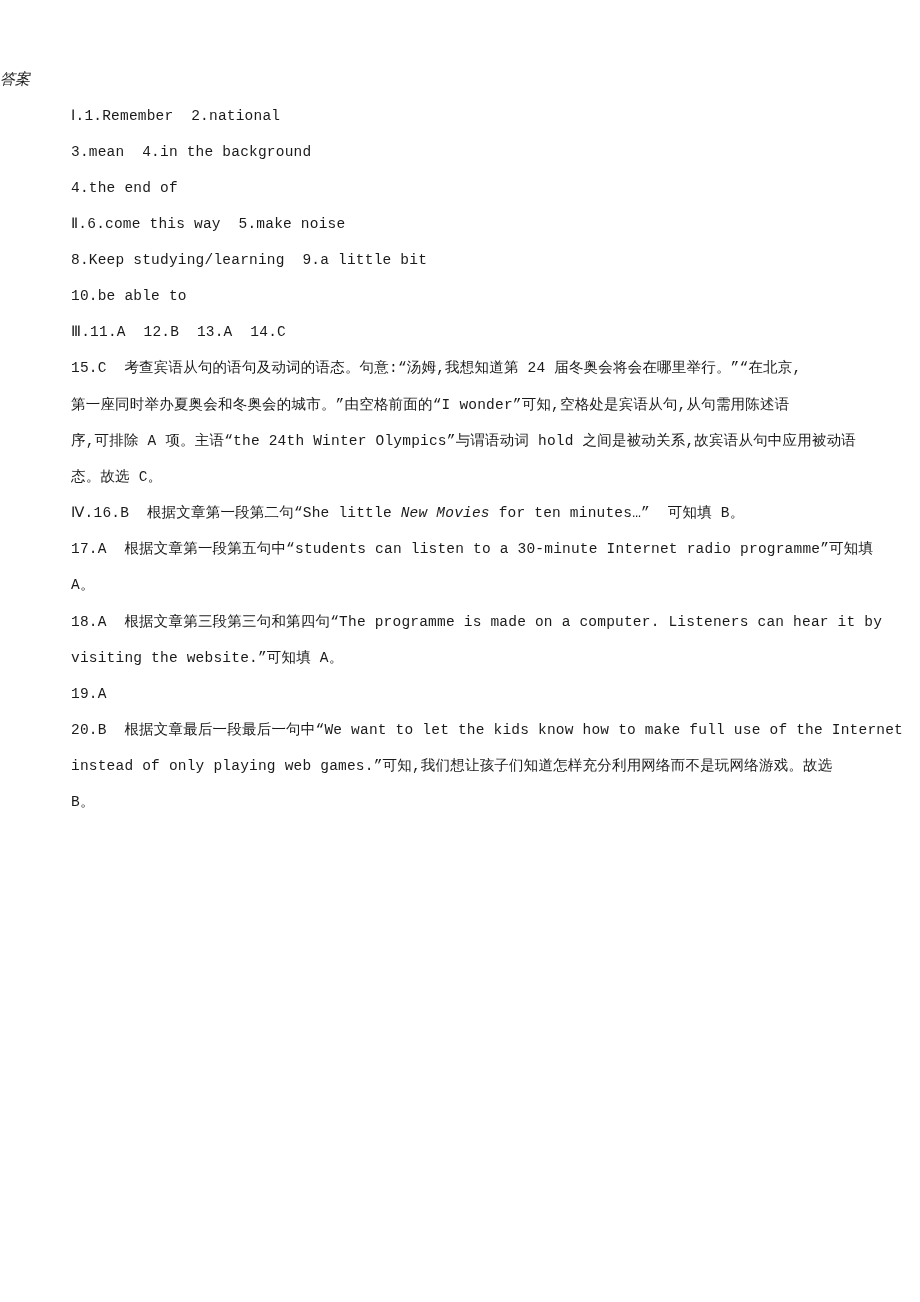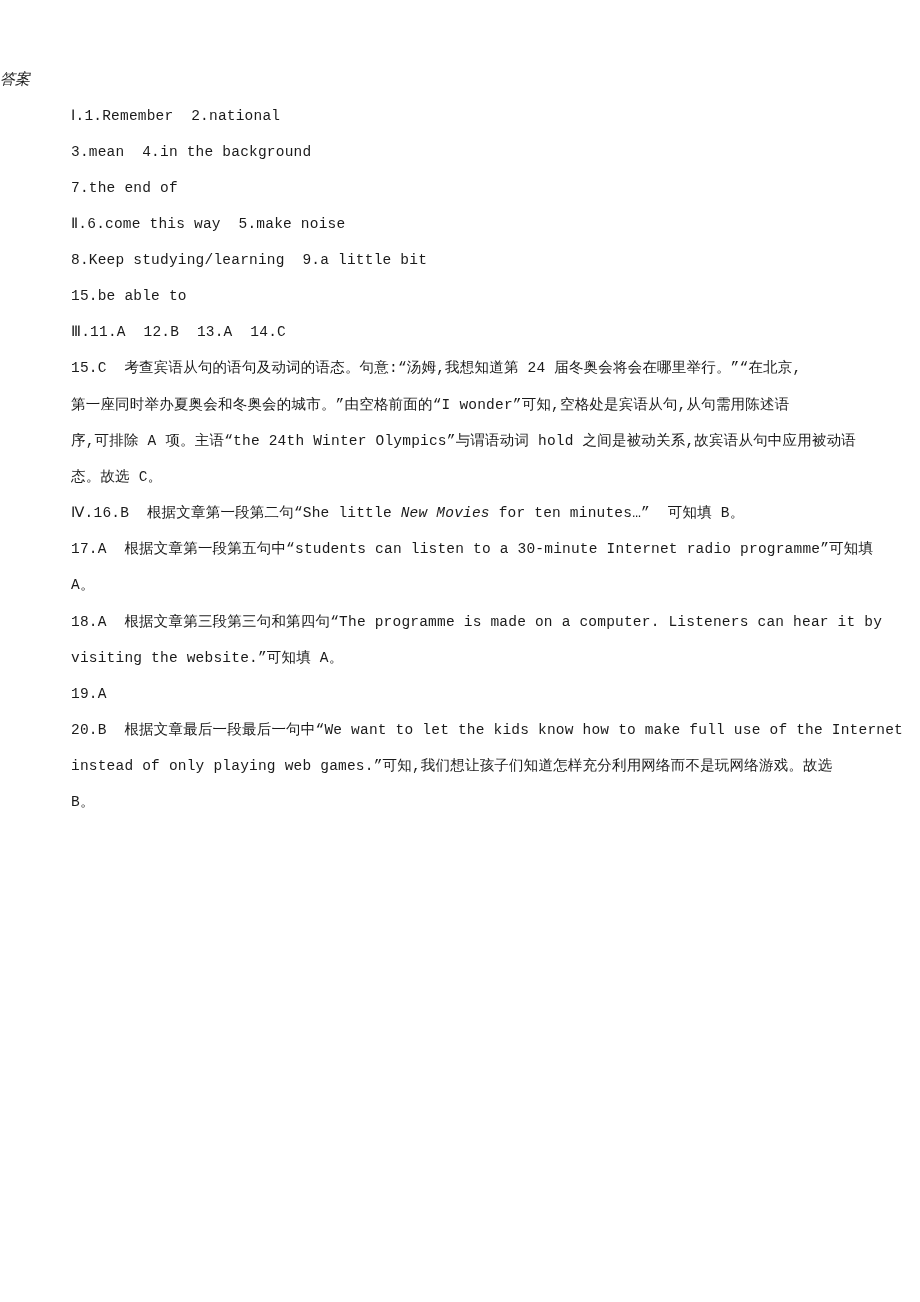--- a/index.html
+++ b/index.html
@@ -13,25 +13,25 @@
   em { }
 </style>
 </head>
 <body>
 
 <div>
   <div class="title cn">答案</div>
 
   <div class="line" style="top:106px">Ⅰ.1.Remember  2.national</div>
   <div class="line" style="top:142px">3.mean  4.in the background</div>
-  <div class="line" style="top:178px">7.the end of</div>
+  <div class="line" style="top:178px">4.the end of</div>
 
   <div class="line" style="top:214px">Ⅱ.6.come this way  5.make noise</div>
   <div class="line" style="top:250px">8.Keep studying/learning  9.a little bit</div>
-  <div class="line" style="top:286px">15.be able to</div>
+  <div class="line" style="top:286px">10.be able to</div>
 
   <div class="line" style="top:322px">Ⅲ.11.A  12.B  13.A  14.C</div>
   <div class="line" style="top:358px">15.C  考查宾语从句的语句及动词的语态。句意:“汤姆,我想知道第 24 届冬奥会将会在哪里举行。”“在北京,</div>
   <div class="line" style="top:395px">第一座同时举办夏奥会和冬奥会的城市。”由空格前面的“I wonder”可知,空格处是宾语从句,从句需用陈述语</div>
   <div class="line" style="top:431px">序,可排除 A 项。主语“the 24th Winter Olympics”与谓语动词 hold 之间是被动关系,故宾语从句中应用被动语</div>
   <div class="line" style="top:467px">态。故选 C。</div>
 
   <div class="line" style="top:503px"><span>Ⅳ.16.B  根据文章第一段第二句“She little </span><em>New Movies</em><span> for ten minutes…”  可知填 B。</span></div>
 
   <div class="line" style="top:539px">17.A  根据文章第一段第五句中“students can listen to a 30-minute Internet radio programme”可知填</div>

